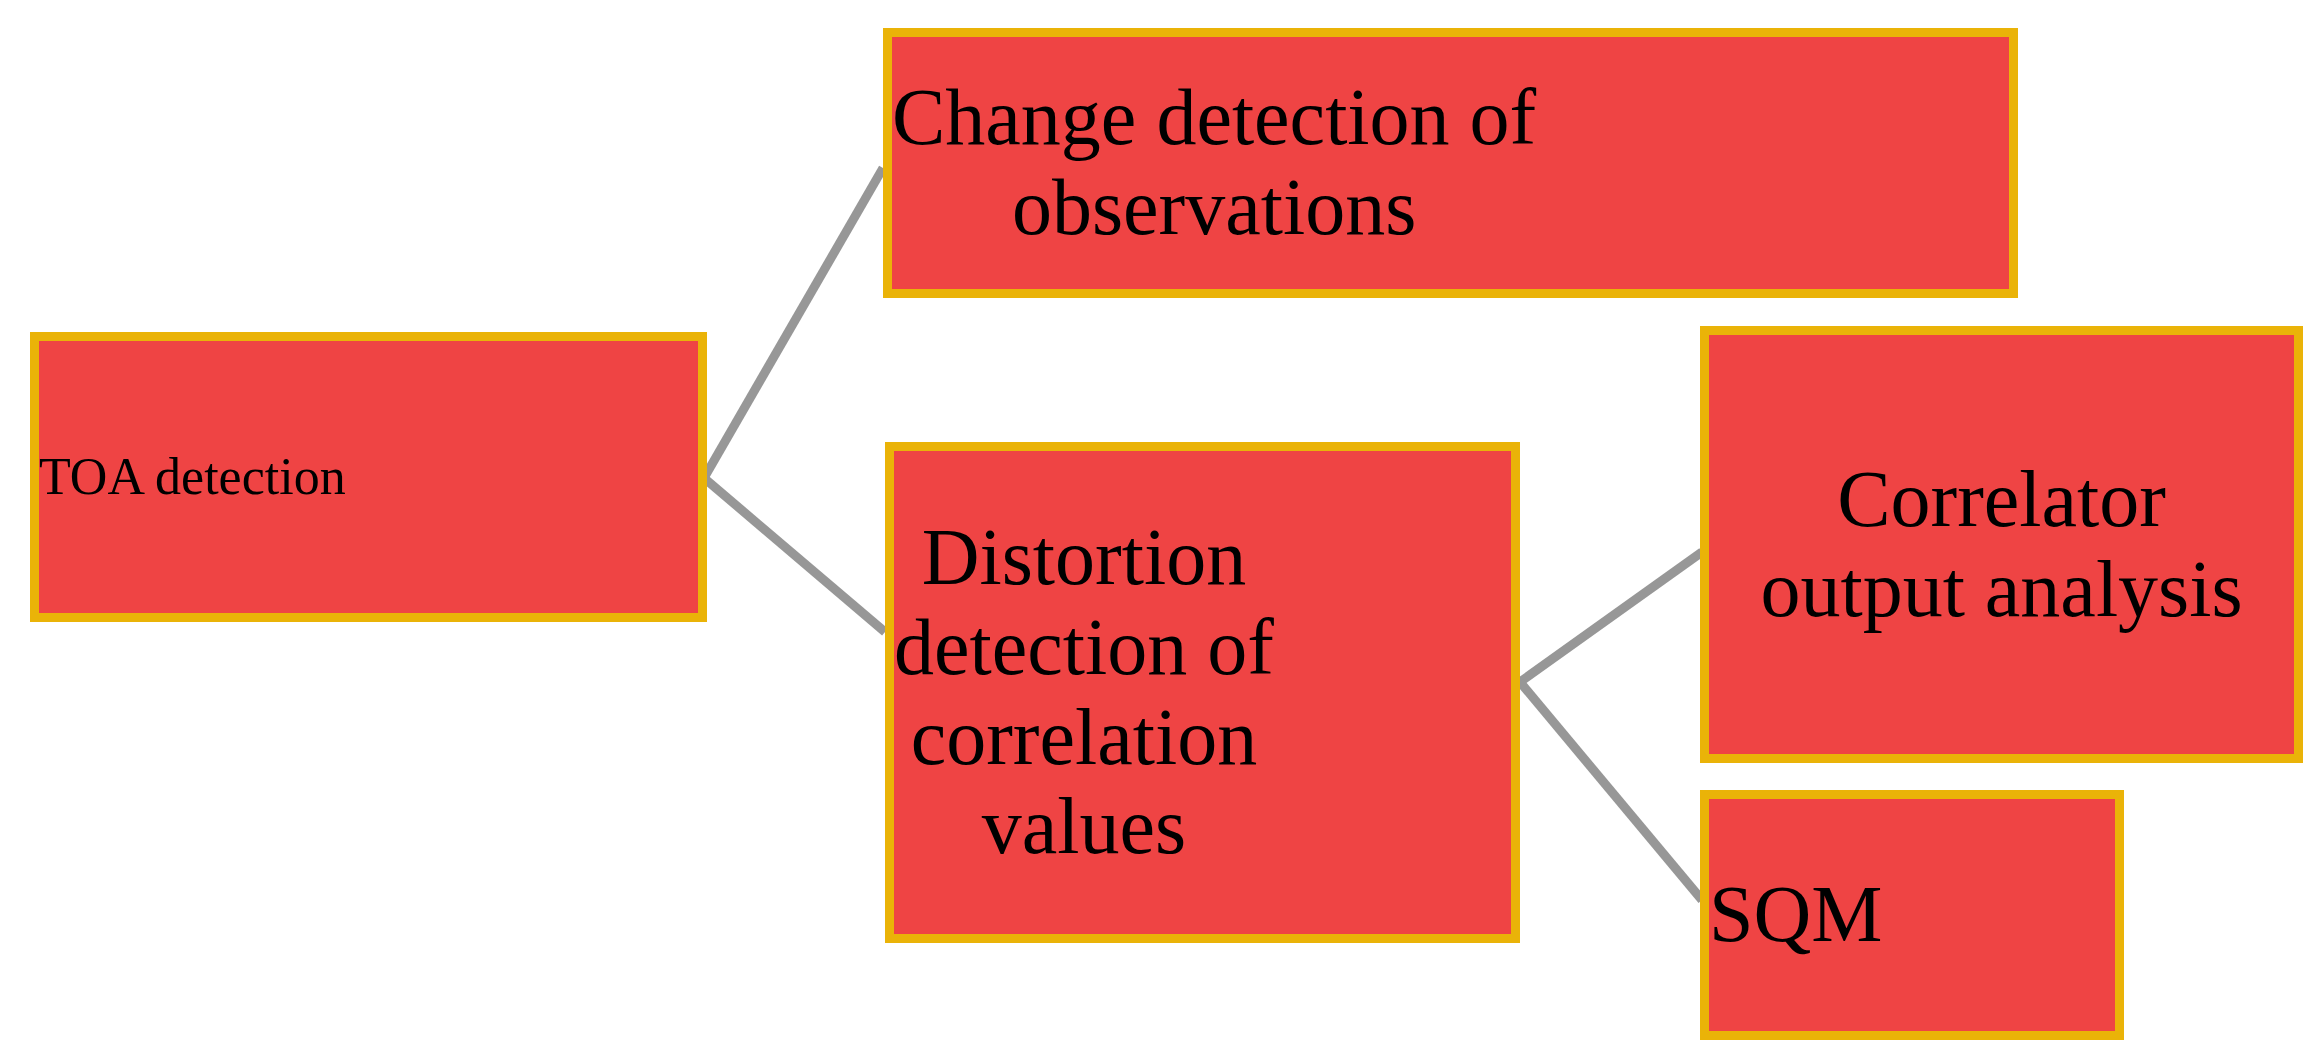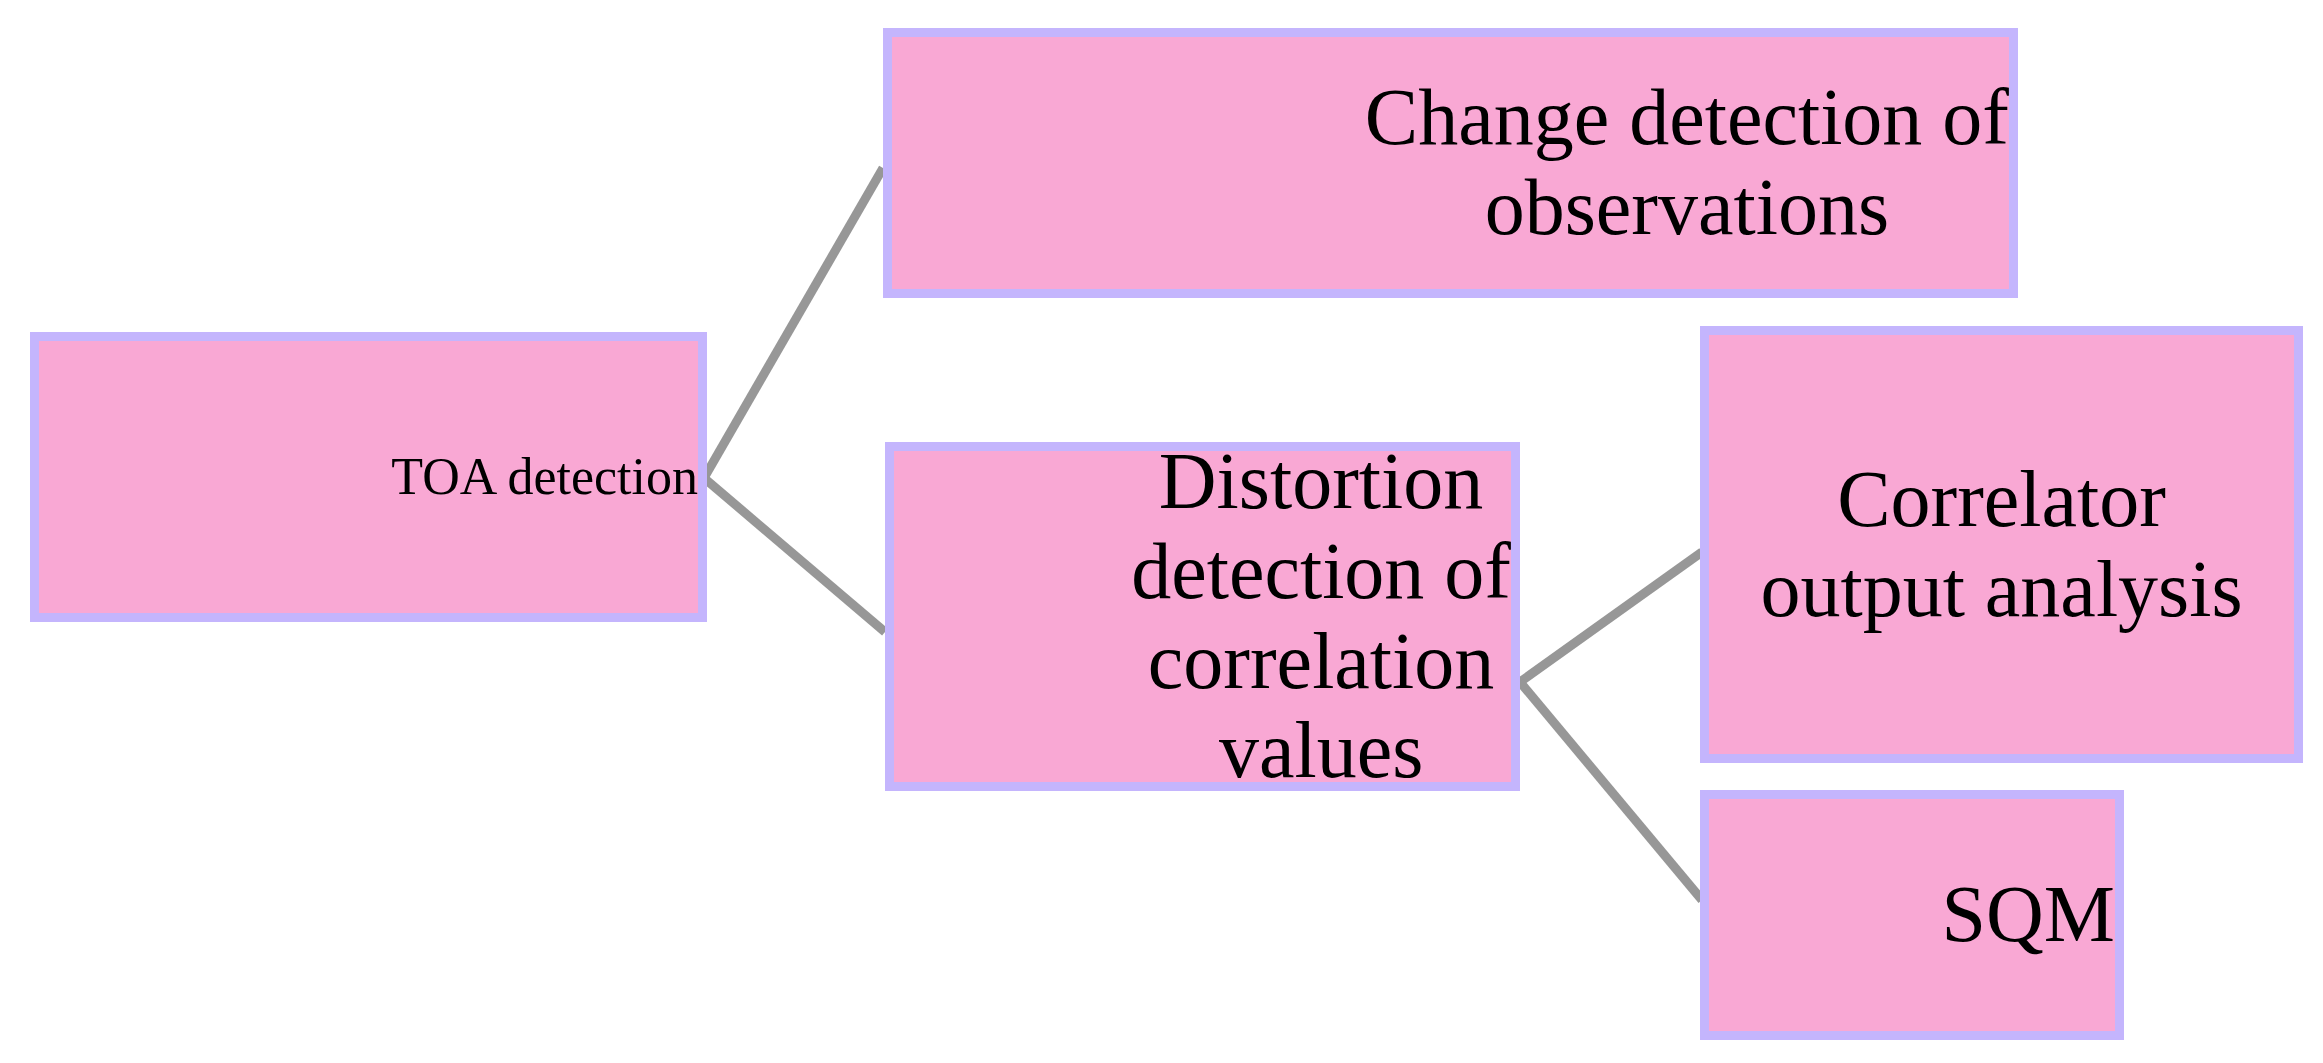--- a/index.html
+++ b/index.html
@@ -19,25 +19,25 @@
     position: absolute;
     left: 0;
     top: 0;
     width: 2323px;
     height: 1063px;
     pointer-events: none;
   }
   .node {
     position: absolute;
     box-sizing: border-box;
-    background: #f9a8d4;
-    border: 9px solid #c4b5fd;
+    background: #ef4444;
+    border: 9px solid #eab308;
     display: flex;
     align-items: center;
-    justify-content: flex-end;
+    justify-content: flex-start;
     text-align: center;
     color: #000000;
     line-height: 1.12;
   }
   .node-label {
     display: block;
     white-space: pre-line;
     padding: 0;
     margin: 0;
   }
@@ -45,21 +45,21 @@
   
   #node-toa {
     left: 30px;  top: 332px;  width: 677px;  height: 290px;
     font-size: 52px;
   }
   #node-change {
     left: 883px; top: 28px;   width: 1135px; height: 270px;
     font-size: 80px;
   }
   #node-distortion {
-    left: 885px; top: 442px;  width: 635px;  height: 349px;
+    left: 885px; top: 442px;  width: 635px;  height: 501px;
     font-size: 80px;
   }
   #node-correlator {
     left: 1700px; top: 326px; width: 603px;  height: 437px;
     font-size: 80px;
   }
   #node-sqm {
     left: 1700px; top: 790px; width: 424px;  height: 250px;
     font-size: 80px;
   }

